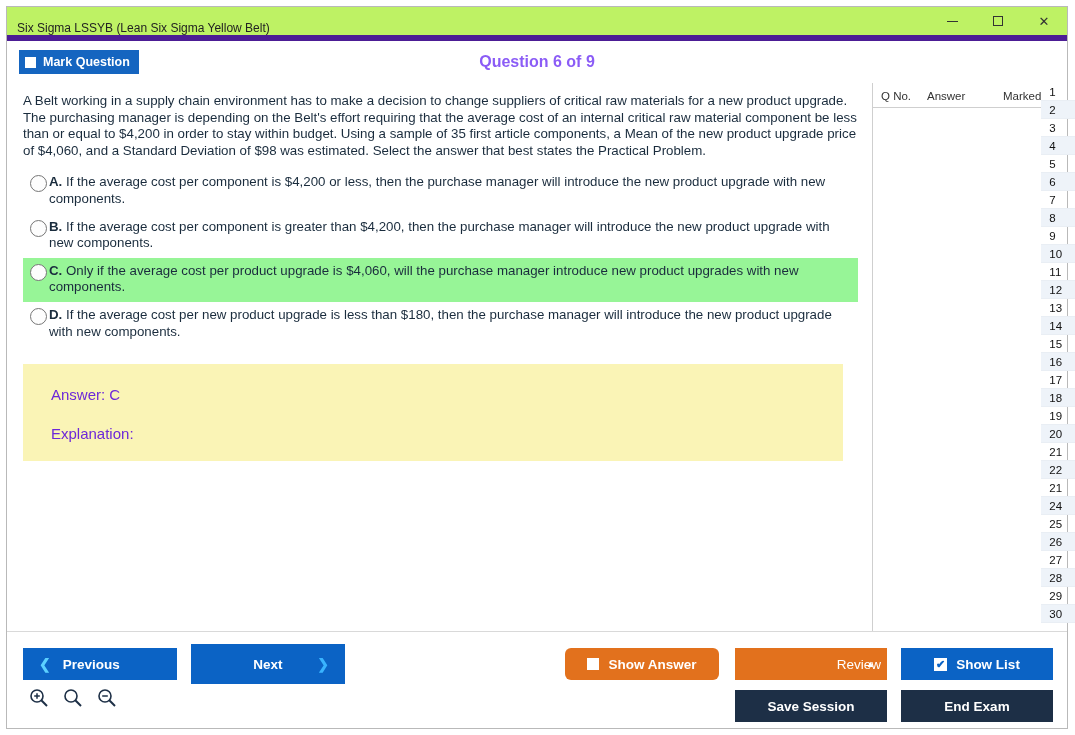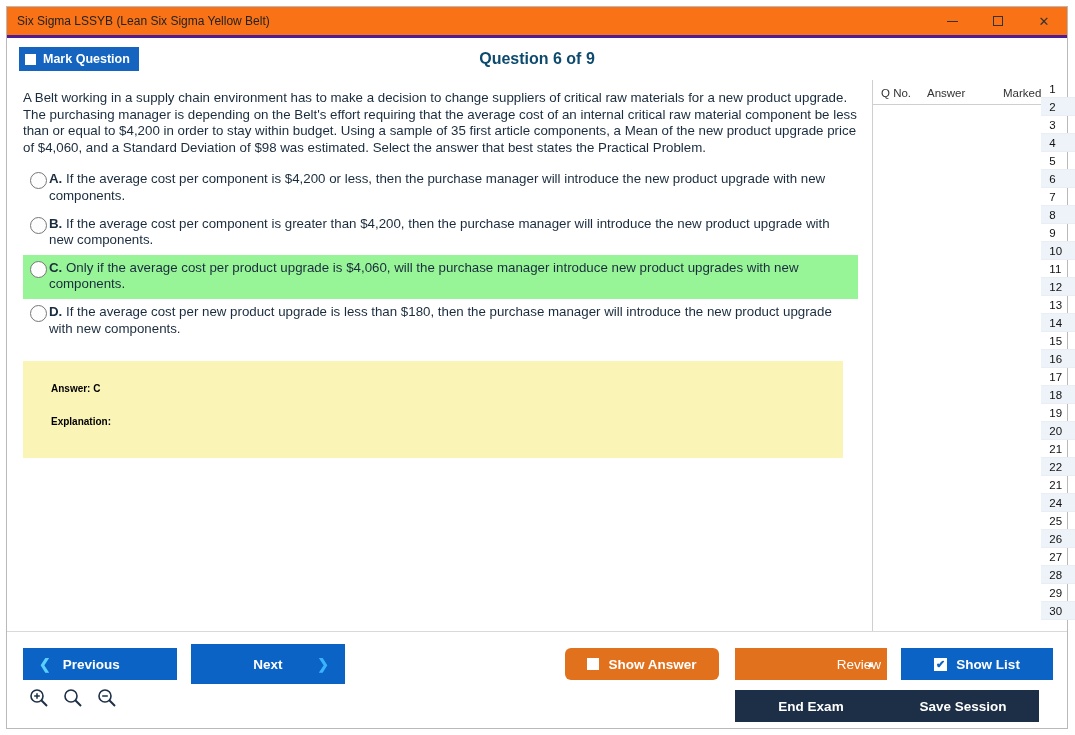--- a/index.html
+++ b/index.html
@@ -23,24 +23,24 @@
     height: 723px;
     border: 1px solid #b9b9b9;
     background: #ffffff;
     box-sizing: border-box;
     display: flex;
     flex-direction: column;
   }
   
   .titlebar {
     height: 28px;
-    background: #f97316;
-    border-bottom: 3px solid #4c1d95;
-    display: flex;
-    align-items: center;
+    background: #bef264;
+    border-bottom: 6px solid #4c1d95;
+    display: flex;
+    align-items: flex-end;
     flex: none;
   }
   .titlebar .title {
     font-size: 12px;
     color: #222;
     padding-left: 10px;
     flex: 1;
     white-space: nowrap;
     overflow: hidden;
   }
@@ -91,21 +91,21 @@
     height: 11px;
     background: #ffffff;
     display: inline-block;
   }
   .qtitle {
     position: absolute;
     left: 0; right: 0;
     text-align: center;
     font-size: 16px;
     font-weight: bold;
-    color: #0c4a6e;
+    color: #8b5cf6;
     pointer-events: none;
   }
   
   .split {
     flex: 1;
     display: flex;
     min-height: 0;
   }
   .left {
     flex: 1;
@@ -146,23 +146,23 @@
   .choice .letter { font-weight: bold; }
   .answerbox {
     margin-top: 18px;
     background: #faf4b6;
     height: 97px;
     padding: 22px 0 0 28px;
     box-sizing: border-box;
     width: 820px;
   }
   .answerbox .line {
-    font-size: 10px;
-    font-weight: bold;
-    color: #000000;
+    font-size: 15px;
+    font-weight: normal;
+    color: #6d28d9;
     margin-bottom: 22px;
   }
   
   .right {
     width: 194px;
     flex: none;
     border-left: 1px solid #cfcfcf;
     display: flex;
     min-height: 0;
     background: #ffffff;
@@ -576,25 +576,25 @@
             <span>Review</span>
             <span class="caret">▲</span>
           </button>
           <button class="btn btn-showlist">
             <span class="check">✔</span>
             <span>Show List</span>
           </button>
         </div>
 
         <div class="row2">
+          <button class="btn btn-save">
+            <span>Save Session</span>
+          </button>
           <button class="btn btn-end">
             <span>End Exam</span>
-          </button>
-          <button class="btn btn-save">
-            <span>Save Session</span>
           </button>
         </div>
 
         <div class="zoomrow">
           <svg class="zoomicon" viewBox="0 0 20 20">
             <circle cx="8" cy="8" r="6" fill="none" stroke="#1d2f46" stroke-width="1.6"></circle>
             <line x1="12.3" y1="12.3" x2="18" y2="18" stroke="#1d2f46" stroke-width="2"></line>
             <line x1="5.2" y1="8" x2="10.8" y2="8" stroke="#1d2f46" stroke-width="1.5"></line>
             <line x1="8" y1="5.2" x2="8" y2="10.8" stroke="#1d2f46" stroke-width="1.5"></line>
           </svg>

